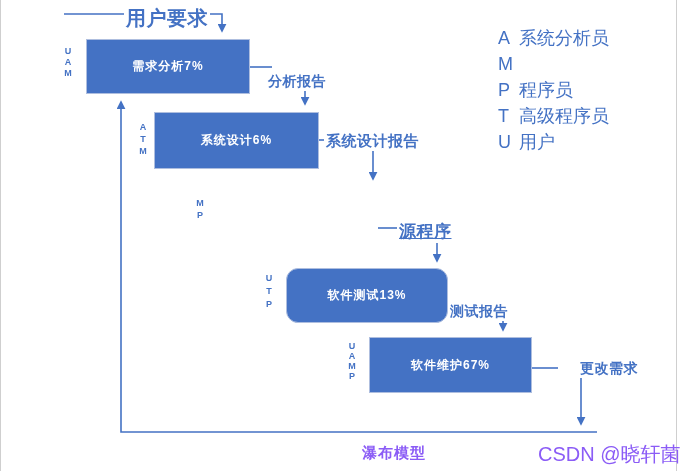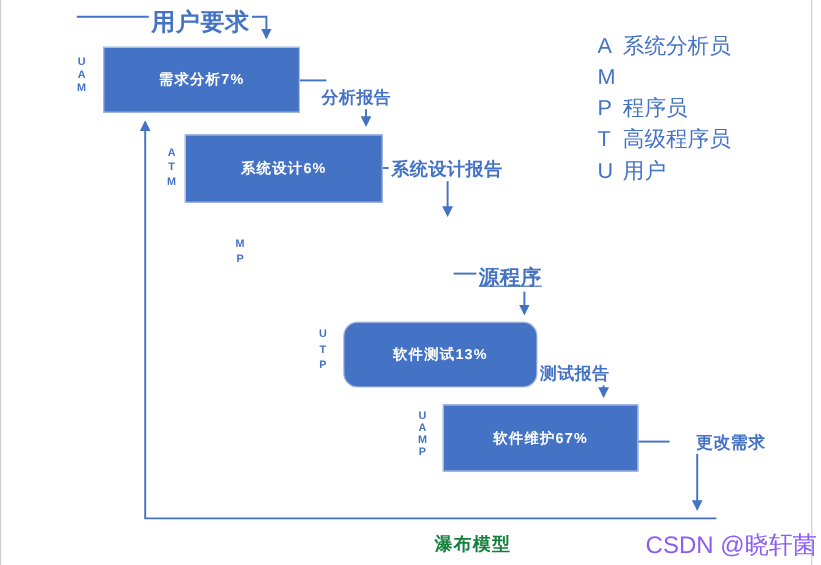--- a/index.html
+++ b/index.html
@@ -74,21 +74,21 @@
   }
   .legend-key {
     display: inline-block;
     width: 21px;
   }
   #caption {
     position: absolute;
     left: 362px;
     top: 444px;
     z-index: 2;
-    color: #15803d;
+    color: #8b5cf6;
     font-size: 15px;
     font-weight: bold;
     letter-spacing: 1px;
   }
   #watermark {
     position: absolute;
     left: 538px;
     top: 441px;
     z-index: 2;
     color: #8b5cf6;

